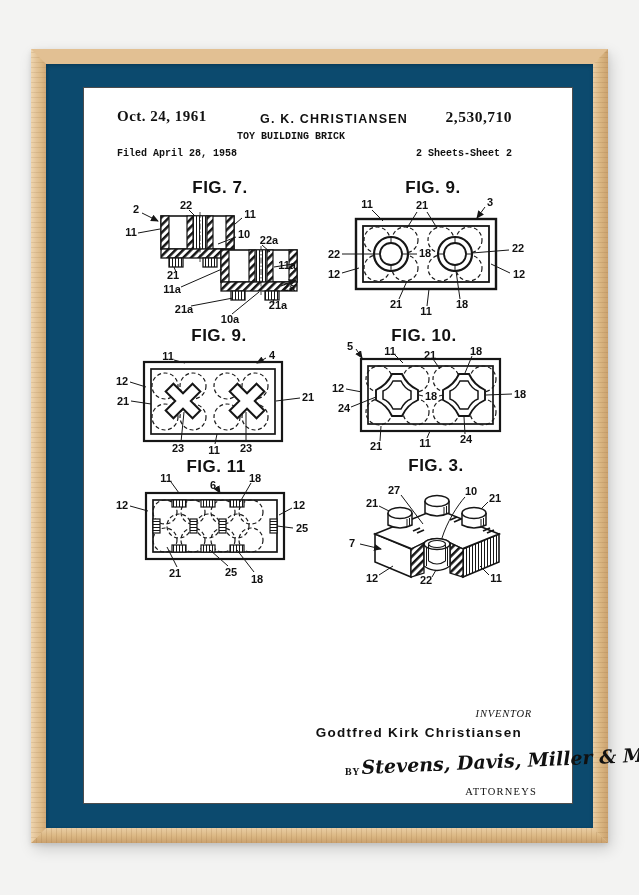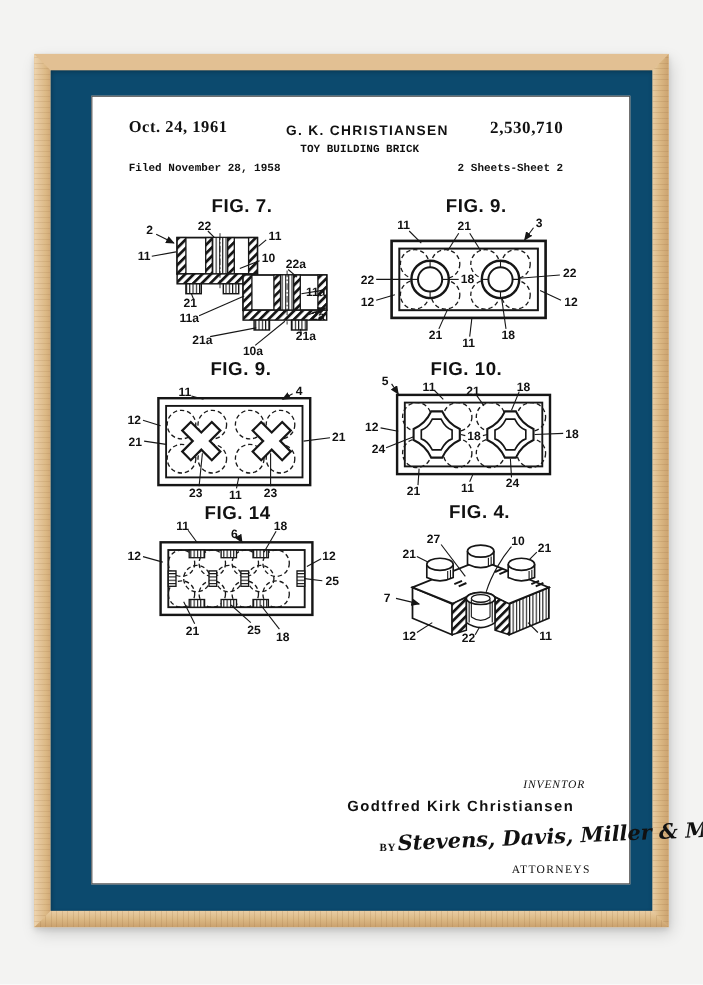--- a/index.html
+++ b/index.html
@@ -90,30 +90,30 @@
   <div class="wood wood-bottom"></div>
   <div class="wood wood-v wood-left"></div>
   <div class="wood wood-right"></div>
 
   <div class="matte">
     <div class="page">
 
       <div class="abs t-date" style="left:33px;top:20px">Oct. 24, 1961</div>
       <div class="abs t-applicant" style="left:160px;top:24px;width:180px;text-align:center">G. K. CHRISTIANSEN</div>
       <div class="abs t-num" style="right:60px;top:20px">2,530,710</div>
-      <div class="abs t-doc" style="left:153px;top:43px;width:180px;text-align:center">TOY BUILDING BRICK</div>
-      <div class="abs t-doc" style="left:33px;top:60px">Filed November 28, 1958</div>
+      <div class="abs t-doc" style="left:153px;top:43px;width:180px;">TOY BUILDING BRICK</div>
+      <div class="abs t-doc" style="left:33px;top:60px">Filed April 28, 1958</div>
       <div class="abs t-doc" style="right:60px;top:60px">2 Sheets-Sheet 2</div>
 
       <div class="abs fig-title" style="left:76px;top:90px">FIG. 7.</div>
       <div class="abs fig-title" style="left:289px;top:90px">FIG. 9.</div>
       <div class="abs fig-title" style="left:75px;top:238px">FIG. 9.</div>
       <div class="abs fig-title" style="left:280px;top:238px">FIG. 10.</div>
-      <div class="abs fig-title" style="left:72px;top:369px">FIG. 14</div>
-      <div class="abs fig-title" style="left:292px;top:368px">FIG. 4.</div>
+      <div class="abs fig-title" style="left:72px;top:369px">FIG. 11</div>
+      <div class="abs fig-title" style="left:292px;top:368px">FIG. 3.</div>
 
       <svg style="left:25px;top:110px" width="195" height="128" viewBox="0 0 195 128">
         <g>
           <rect x="52" y="18" width="73" height="33" class="ol" stroke-width="1.6"></rect>
           <rect x="84" y="18" width="14" height="33" fill="url(#vlines)" stroke="#161616" stroke-width=".8"></rect>
           <rect x="52" y="18" width="8" height="33" fill="url(#hatch)" stroke="#161616" stroke-width="1.2"></rect>
           <rect x="117" y="18" width="8" height="33" fill="url(#hatch)" stroke="#161616" stroke-width="1.2"></rect>
           <rect x="78" y="18" width="6" height="33" fill="url(#hatch)" stroke="#161616" stroke-width="1.2"></rect>
           <rect x="98" y="18" width="6" height="33" fill="url(#hatch)" stroke="#161616" stroke-width="1.2"></rect>
           <rect x="52" y="51" width="73" height="9" fill="url(#hatch)" stroke="#161616" stroke-width="1.3"></rect>

